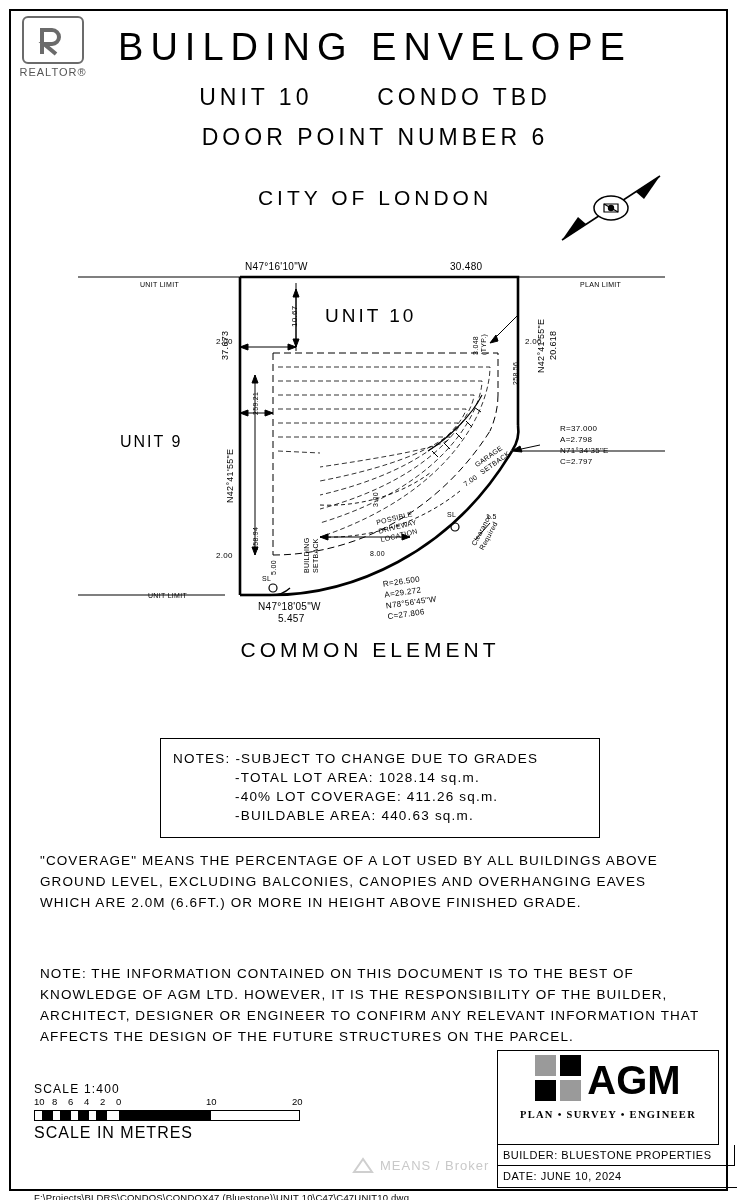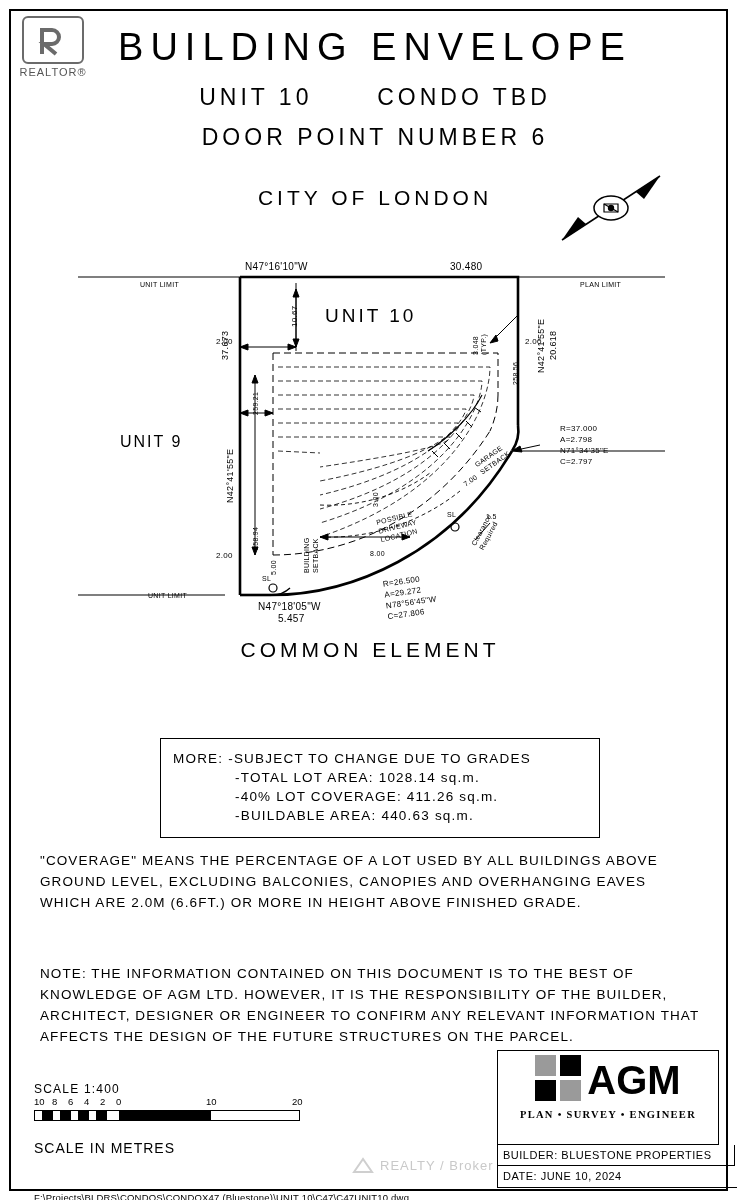--- a/index.html
+++ b/index.html
@@ -48,21 +48,21 @@
   .para2{top:963px;}
 
   
   .scalewrap{position:absolute;left:34px;top:1082px;width:300px;}
   .scaletxt{font-size:12px;letter-spacing:1.2px;}
   .ticknums{position:relative;height:13px;width:280px;font-size:9.5px;}
   .ticknums span{position:absolute;top:0;}
   .bar{position:relative;width:280px;height:11px;margin-top:1px;}
   .bar .seg{position:absolute;top:0;height:11px;border:1px solid #000;box-sizing:border-box;background:#fff;}
   .bar .seg.f{background:#000;}
-  .scalemetres{font-size:14px;letter-spacing:1px;margin-top:19px;}
+  .scalemetres{font-size:16px;letter-spacing:1px;margin-top:3px;}
 
   
   .agm{position:absolute;left:497px;top:1050px;width:222px;height:95px;border:1px solid #000;box-sizing:border-box;background:#fff;}
   .agm .logo{display:flex;align-items:center;justify-content:center;height:58px;gap:6px;}
   .agm .sq{display:inline-block;}
   .agm .word{font-size:40px;font-weight:bold;letter-spacing:0px;line-height:40px;}
   .agm .tag{text-align:center;font-size:10.5px;letter-spacing:1.3px;font-weight:bold;font-family:Liberation Serif, serif;}
 
   .builder{position:absolute;left:497px;top:1145px;width:238px;height:21px;border:1px solid #000;border-top:none;box-sizing:border-box;font-size:11px;letter-spacing:.5px;padding:4px 0 0 5px;}
   .datebox{position:absolute;left:497px;top:1166px;width:266px;height:22px;border:1px solid #000;border-top:none;box-sizing:border-box;font-size:11px;letter-spacing:.5px;padding:4px 0 0 5px;}
@@ -245,21 +245,21 @@
     <span class="lbl s7" style="left:466px;top:258px;">1.5</span>
 
     <span class="lbl s7" style="left:242px;top:320px;">SL</span>
     <span class="lbl s7" style="left:427px;top:256px;">SL</span>
   </div>
 
   <div class="common">COMMON  ELEMENT</div>
 
   <div class="notes">
     <div class="line first">
-      <span>MORE:</span>
+      <span>NOTES:</span>
       <span>-SUBJECT TO CHANGE DUE TO GRADES</span>
     </div>
     <div class="line ind">-TOTAL LOT AREA:  1028.14  sq.m.</div>
     <div class="line ind">-40%  LOT COVERAGE:  411.26  sq.m.</div>
     <div class="line ind">-BUILDABLE  AREA:  440.63  sq.m.</div>
   </div>
 
   <div class="para para1">"COVERAGE"  MEANS  THE  PERCENTAGE  OF  A  LOT  USED  BY  ALL  BUILDINGS ABOVE  GROUND  LEVEL,  EXCLUDING  BALCONIES,  CANOPIES  AND  OVERHANGING EAVES  WHICH  ARE  2.0M  (6.6FT.)  OR  MORE  IN  HEIGHT  ABOVE  FINISHED  GRADE.</div>
   <div class="para para2">NOTE: THE  INFORMATION  CONTAINED  ON  THIS  DOCUMENT  IS  TO  THE  BEST  OF KNOWLEDGE  OF  AGM  LTD.  HOWEVER,  IT  IS  THE  RESPONSIBILITY  OF  THE  BUILDER, ARCHITECT,  DESIGNER  OR  ENGINEER  TO  CONFIRM  ANY  RELEVANT  INFORMATION THAT  AFFECTS  THE  DESIGN  OF  THE  FUTURE  STRUCTURES  ON  THE  PARCEL.</div>
 
@@ -307,14 +307,14 @@
   </div>
   <div class="builder">BUILDER: BLUESTONE PROPERTIES</div>
   <div class="datebox">DATE: JUNE 10, 2024</div>
 
   <div class="filepath">F:\Projects\BLDRS\CONDOS\CONDOX47  (Bluestone)\UNIT 10\C47\C47UNIT10.dwg</div>
   <div class="wm-icon">
     <svg width="22" height="18" viewBox="0 0 22 18">
       <path d="M2 16 L11 3 L20 16 Z" fill="none" stroke="#cfcfcf" stroke-width="2"></path>
     </svg>
   </div>
-  <div class="watermark">REALTY / Broker</div>
+  <div class="watermark">MEANS / Broker</div>
 </div>
 
 </body></html>

